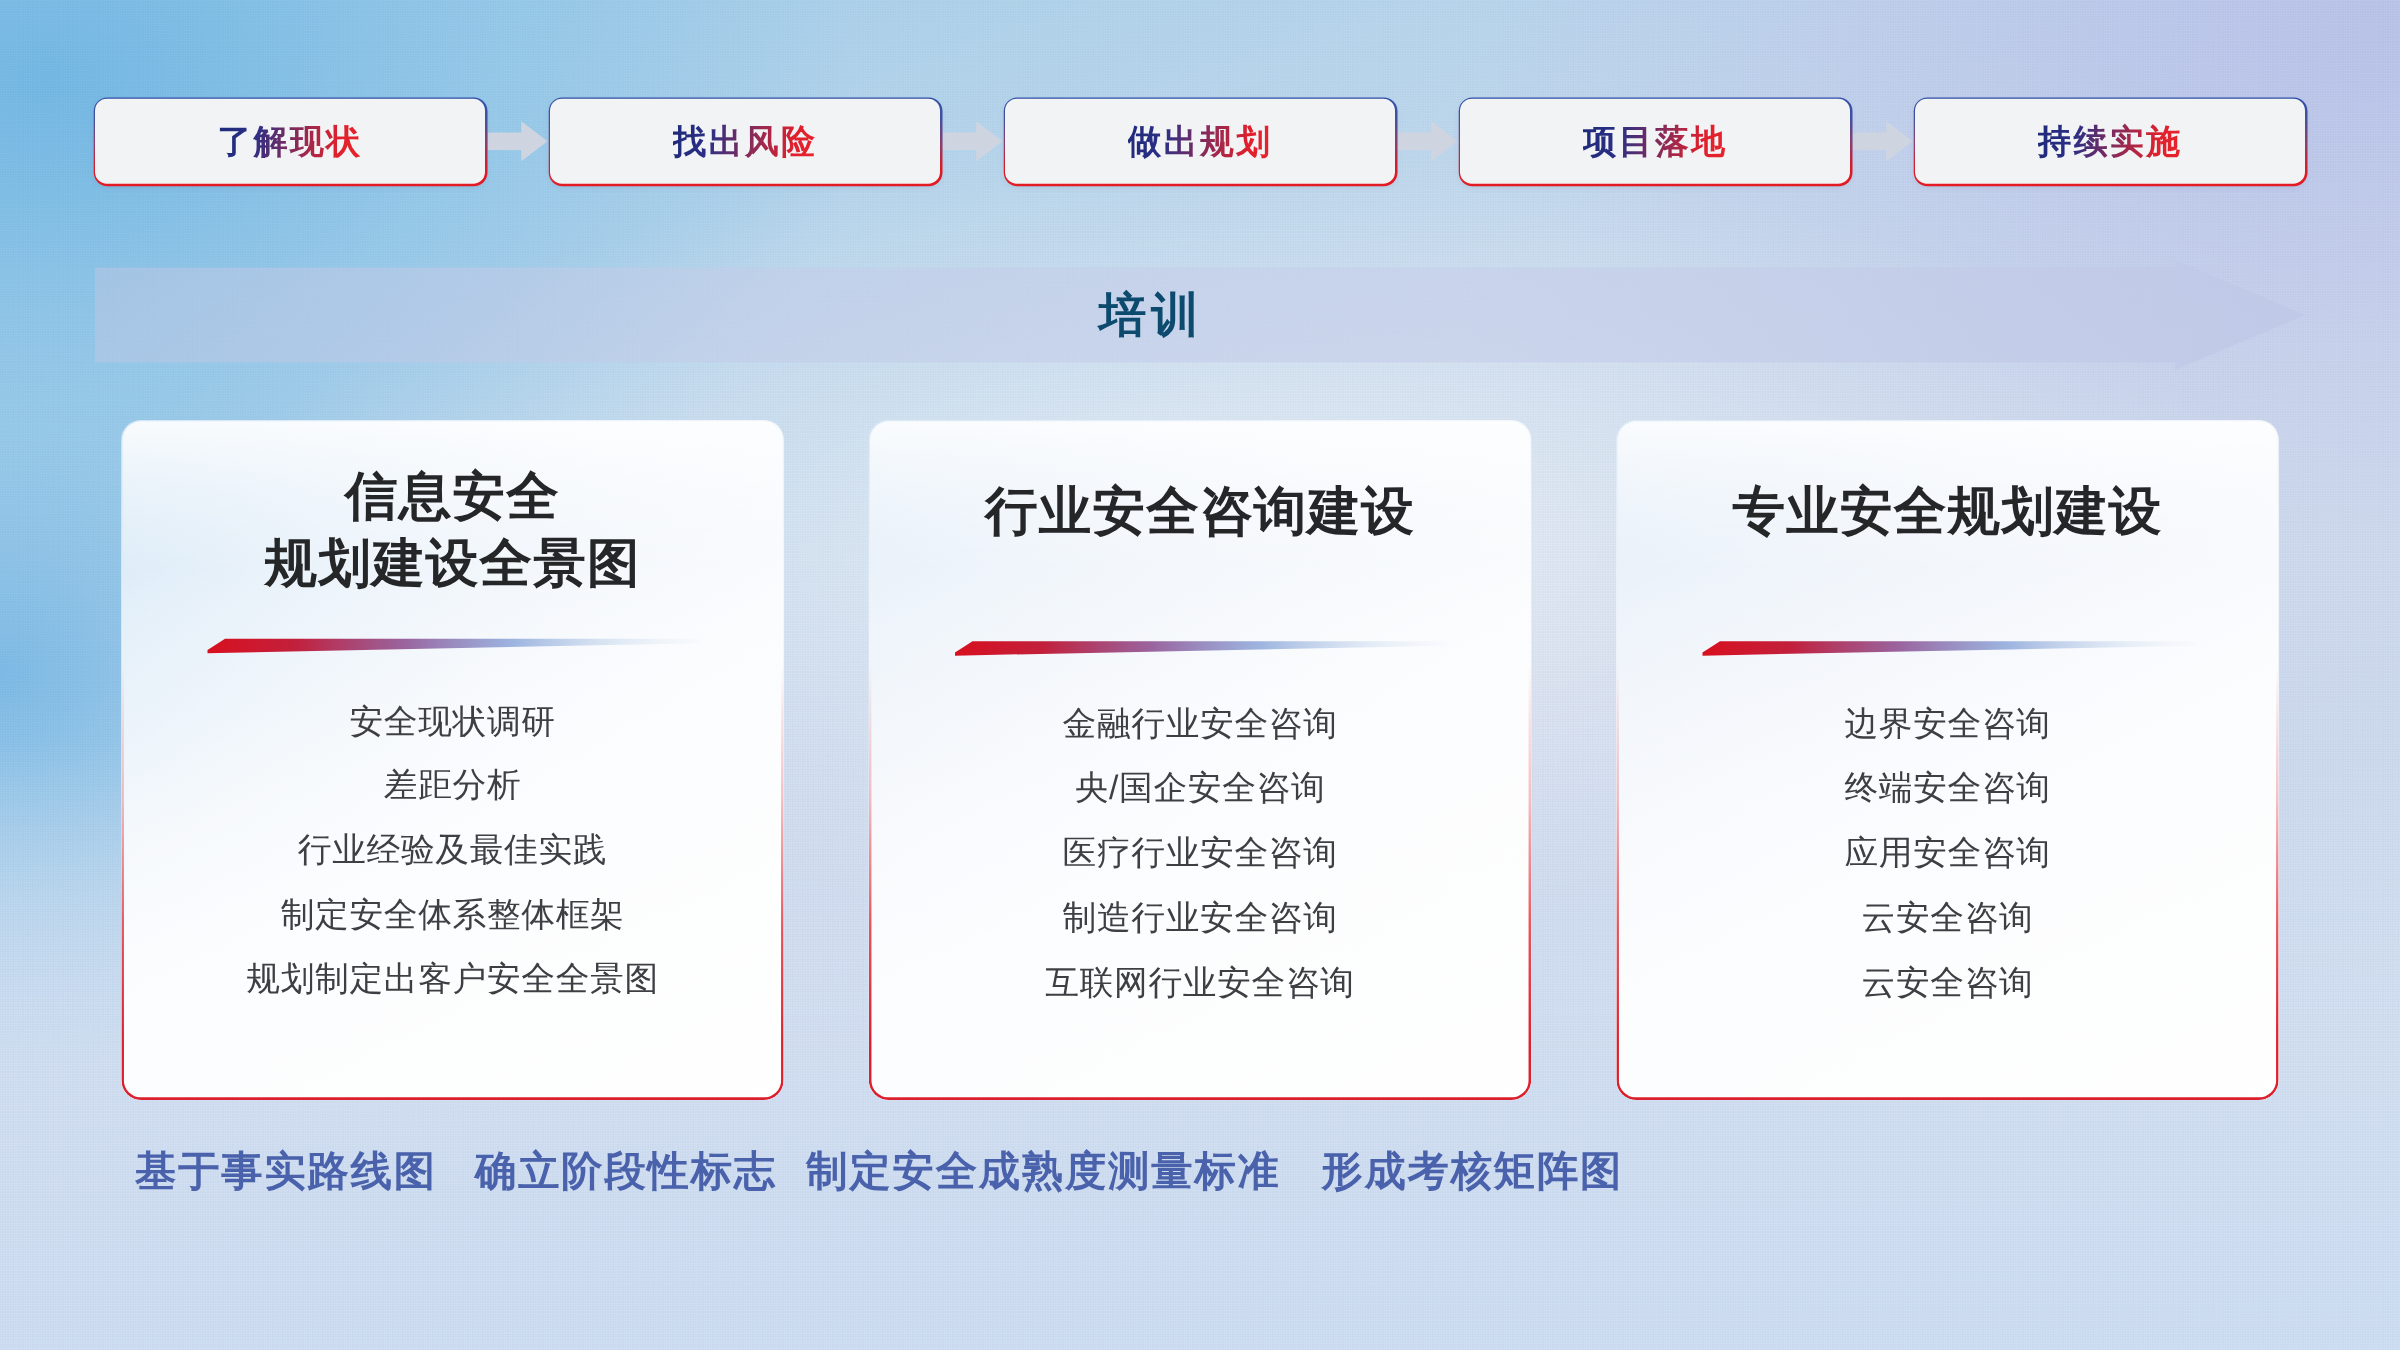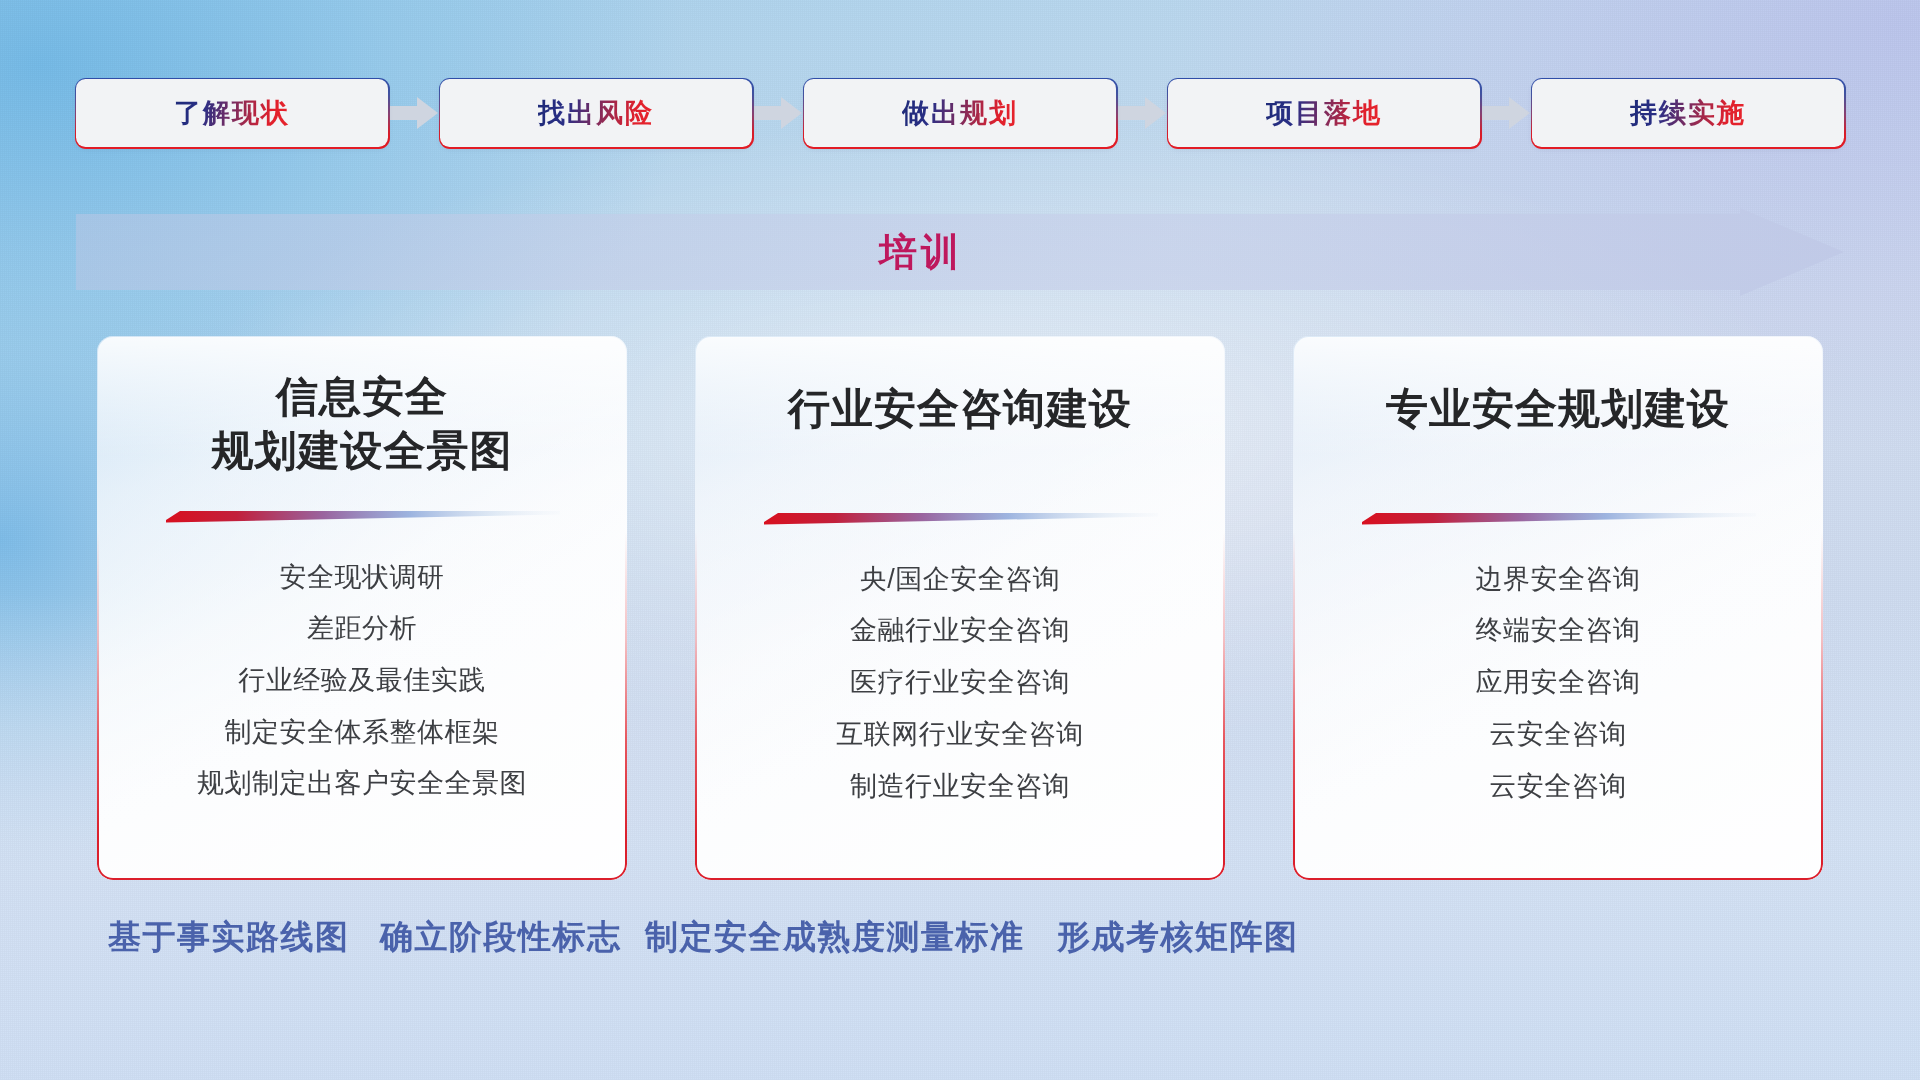--- a/index.html
+++ b/index.html
@@ -74,21 +74,21 @@
   .step-arrow svg{display:block;}
 
   
   #banner{
     position:absolute;left:76px;top:208px;width:1768px;height:88px;
   }
   #banner svg{position:absolute;left:0;top:0;}
   #banner-label{
     position:absolute;left:0;top:0;width:1768px;height:88px;
     display:flex;align-items:center;justify-content:center;
-    font-size:38px;font-weight:700;color:#be185d;letter-spacing:4px;
+    font-size:38px;font-weight:700;color:#0c4a6e;letter-spacing:4px;
     padding-right:78px;box-sizing:border-box;
   }
 
   
   #cards{
     position:absolute;left:0;top:336px;width:1920px;
     display:flex;justify-content:center;align-items:flex-start;gap:68px;
   }
   .card{
     position:relative;width:530px;height:544px;border-radius:16px;
@@ -286,25 +286,25 @@
               <stop offset="0.40" stop-color="#8a4a8e" stop-opacity="0.85"></stop>
               <stop offset="0.62" stop-color="#6d8fd0" stop-opacity="0.65"></stop>
               <stop offset="0.84" stop-color="#b9cfe8" stop-opacity="0.38"></stop>
               <stop offset="1" stop-color="#dfe9f4" stop-opacity="0.10"></stop>
             </linearGradient>
           </defs>
           <path d="M2 12 L16 3 L396 3 L396 6.5 L2 14.5 Z" fill="url(#dg2)"></path>
         </svg>
       </div>
       <div class="card-list">
+        <div class="card-list-item">金融行业安全咨询</div>
         <div class="card-list-item">央/国企安全咨询</div>
-        <div class="card-list-item">金融行业安全咨询</div>
         <div class="card-list-item">医疗行业安全咨询</div>
+        <div class="card-list-item">制造行业安全咨询</div>
         <div class="card-list-item">互联网行业安全咨询</div>
-        <div class="card-list-item">制造行业安全咨询</div>
       </div>
     </div>
   </div>
 
   <div class="card">
     <div class="card-glass"></div>
     <div class="card-hi"></div>
     <div class="card-frame"></div>
     <div class="card-body">
       <div class="card-title">

